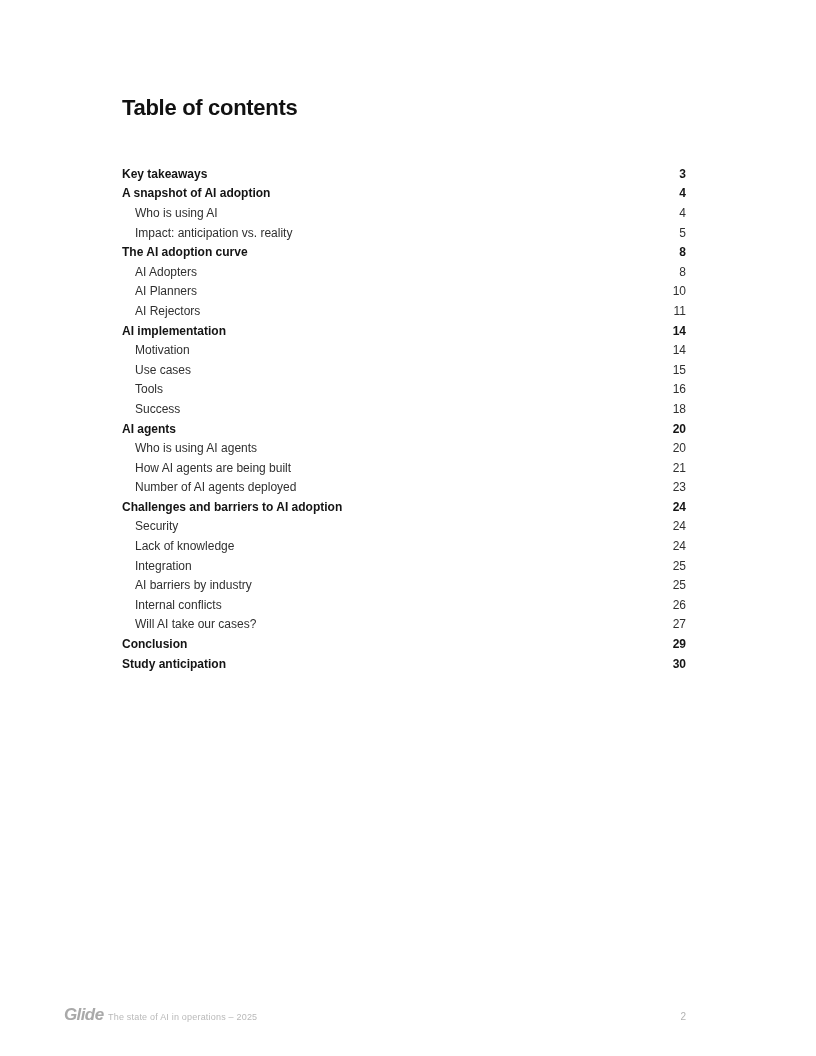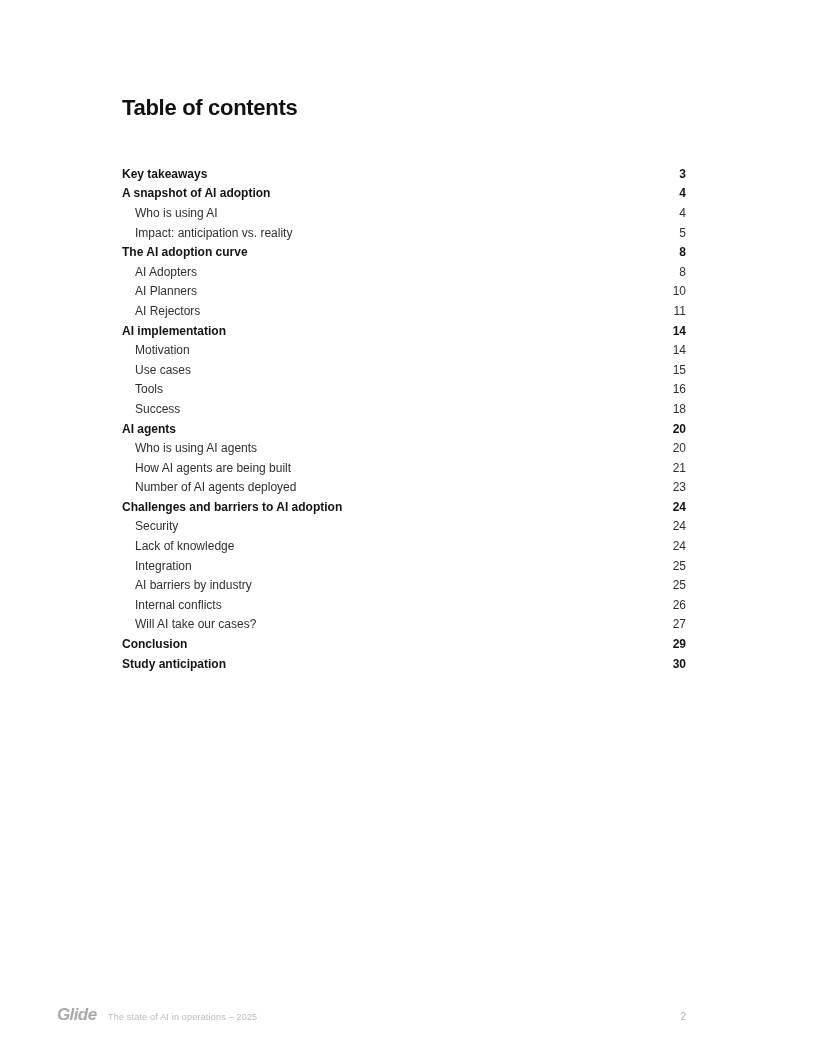--- a/index.html
+++ b/index.html
@@ -40,21 +40,21 @@
     font-weight: 700;
     color: #141414;
   }
   .toc-row.l2 .toc-label {
     padding-left: 13px;
   }
   .toc-label { white-space: nowrap; }
   .toc-page { white-space: nowrap; }
   .footer-logo {
     position: absolute;
-    left: 57px; top: 1005px;
+    left: 64px; top: 1005px;
     font-size: 17px;
     font-weight: 800;
     font-style: italic;
     letter-spacing: -0.6px;
     color: #a9a9a9;
   }
   .footer-doc-title {
     position: absolute;
     left: 108px; top: 1012px;
     font-size: 9px;

